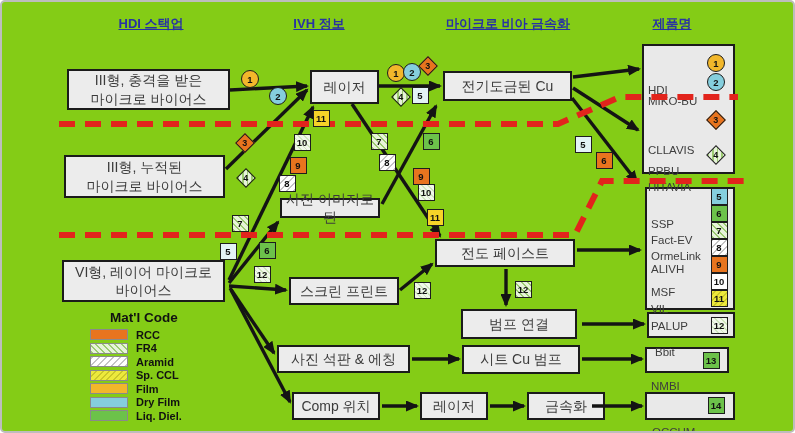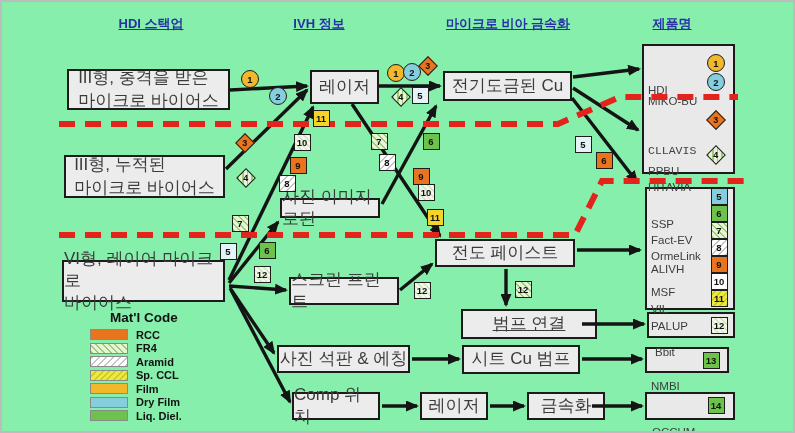--- a/index.html
+++ b/index.html
@@ -1,19 +1,19 @@
 <!DOCTYPE html>
 <html><head>
 <meta charset="utf-8">
 <style>
   html,body{margin:0;padding:0;background:#fff;}
-  .frame{position:relative;width:795px;height:433px;background:#86efac;border:2px solid #bdbdbd;border-radius:0;box-sizing:border-box;overflow:hidden;font-family:"Liberation Sans",sans-serif;}
+  .frame{position:relative;width:795px;height:433px;background:#84cc16;border:2px solid #bdbdbd;border-radius:5px;box-sizing:border-box;overflow:hidden;font-family:"Liberation Sans",sans-serif;}
   .col-header{position:absolute;top:13px;transform:translateX(-50%);font-weight:bold;font-size:13px;color:#2832A4;text-decoration:underline;white-space:nowrap;z-index:4;}
   .h0{left:149px}.h1{left:317px}.h2{left:506px}.h3{left:670px}
-  .pbox{position:absolute;background:#ECECEC;border:2px solid #1b1b1b;display:flex;align-items:center;justify-content:center;text-align:left;font-size:17px;color:#3b3b3b;white-space:pre-line;line-height:1.3;z-index:2;box-sizing:border-box;}
+  .pbox{position:absolute;background:#ECECEC;border:2px solid #1b1b1b;display:flex;align-items:center;justify-content:center;text-align:center;font-size:14px;color:#3b3b3b;white-space:pre-line;line-height:1.3;z-index:2;box-sizing:border-box;}
   .panel{position:absolute;background:#E9E9E9;border:2.5px solid #1b1b1b;z-index:2;box-sizing:border-box;}
   .prod{position:absolute;font-size:11.5px;color:#3d3d3d;z-index:3;white-space:nowrap;margin-top:27px;}
   .wires{position:absolute;left:0;top:0;z-index:5;pointer-events:none;}
   .edge{stroke:#141414;stroke-width:3.4;}
   .redline{fill:none;stroke:#E2241C;stroke-width:6;stroke-dasharray:16 10;}
   .badge{position:absolute;border:1.6px solid #1d1d1d;display:flex;align-items:center;justify-content:center;font-weight:bold;font-size:9.5px;color:#111;z-index:7;box-sizing:border-box;}
   .square{width:17px;height:17px;}
   .circle{width:18px;height:18px;border-radius:50%;}
   .diamond{width:14px;height:14px;transform:rotate(45deg);}
   .diamond>span{transform:rotate(-45deg);font-size:9px;}
@@ -85,29 +85,29 @@
 마이크로 바이어스</div>
     <div class="pbox" style="left: 62px; top: 153px; width: 161px; height: 43px;">III형, 누적된
 마이크로 바이어스</div>
     <div class="pbox" style="left: 60px; top: 258px; width: 163px; height: 42px;">VI형, 레이어 마이크로
 바이어스</div>
     <div class="pbox" style="left: 308px; top: 68px; width: 69px; height: 34px;">레이저</div>
     <div class="pbox" style="left: 441px; top: 69px; width: 129px; height: 30px;">전기도금된 Cu</div>
     <div class="pbox" style="left: 287px; top: 275px; width: 110px; height: 28px;">스크린 프린트</div>
     <div class="pbox" style="left: 278px; top: 196px; width: 100px; height: 20px;">사진 이미지로된</div>
     <div class="pbox" style="left: 433px; top: 237px; width: 140px; height: 28px;">전도 페이스트</div>
-    <div class="pbox" style="left: 459px; top: 307px; width: 136px; height: 30px; text-decoration: underline;">범프 연결</div>
+    <div class="pbox" style="left: 459px; top: 307px; width: 116px; height: 30px;">범프 연결</div>
     <div class="pbox" style="left: 275px; top: 343px; width: 133px; height: 28px;">사진 석판 &amp; 에칭</div>
     <div class="pbox" style="left: 460px; top: 343px; width: 118px; height: 29px;">시트 Cu 범프</div>
     <div class="pbox" style="left: 290px; top: 390px; width: 88px; height: 28px;">Comp 위치</div>
     <div class="pbox" style="left: 418px; top: 390px; width: 68px; height: 28px;">레이저</div>
     <div class="pbox" style="left: 525px; top: 390px; width: 78px; height: 28px;">금속화</div>
     <div class="prod" style="left: 646px; top: 55px;">HDI</div>
     <div class="prod" style="left: 646px; top: 66px;">MIKO-BU</div>
-    <div class="prod" style="left: 646px; top: 115px; font-family: Liberation Mono, monospace;">CLLAVIS</div>
+    <div class="prod" style="left: 646px; top: 115px;">CLLAVIS</div>
     <div class="prod" style="left: 646px; top: 136px;">PPBU</div>
     <div class="prod" style="left: 646px; top: 152px;">HITAVIA</div>
     <div class="prod" style="left: 649px; top: 189px;">SSP</div>
     <div class="prod" style="left: 649px; top: 205px;">Fact-EV</div>
     <div class="prod" style="left: 649px; top: 221px;">OrmeLink</div>
     <div class="prod" style="left: 649px; top: 234px; text-align: center;">ALIVH</div>
     <div class="prod" style="left: 649px; top: 257px;">MSF</div>
     <div class="prod" style="left: 649px; top: 274px;">VIL</div>
     <div class="prod" style="left: 649px; top: 291px;">PALUP</div>
     <div class="prod" style="left: 653px; top: 317px;">Bbit</div>

